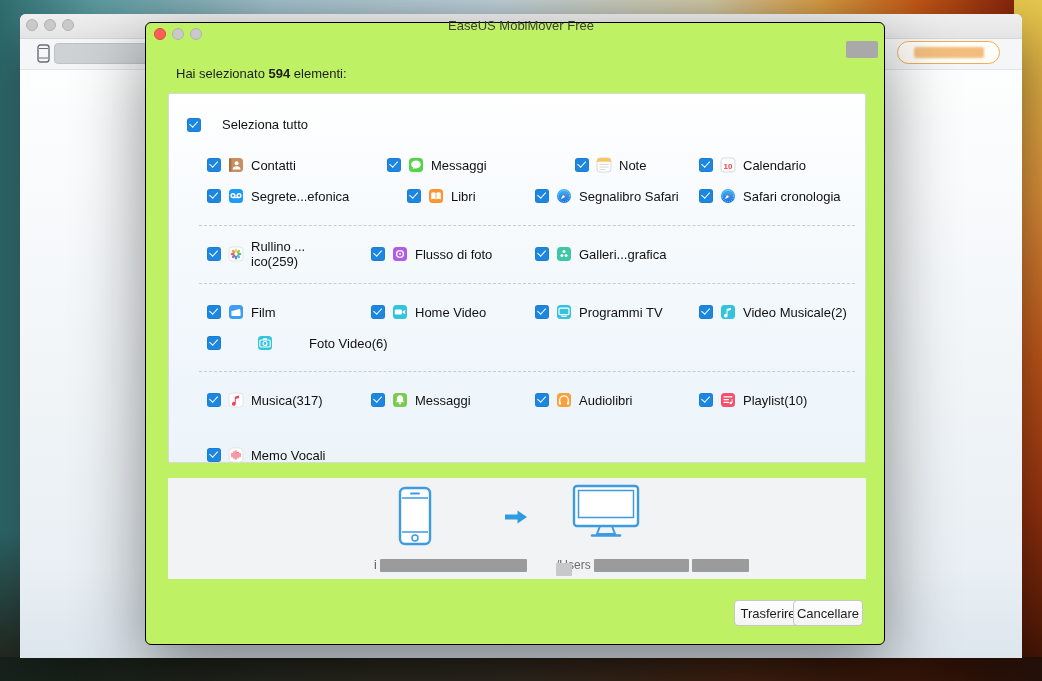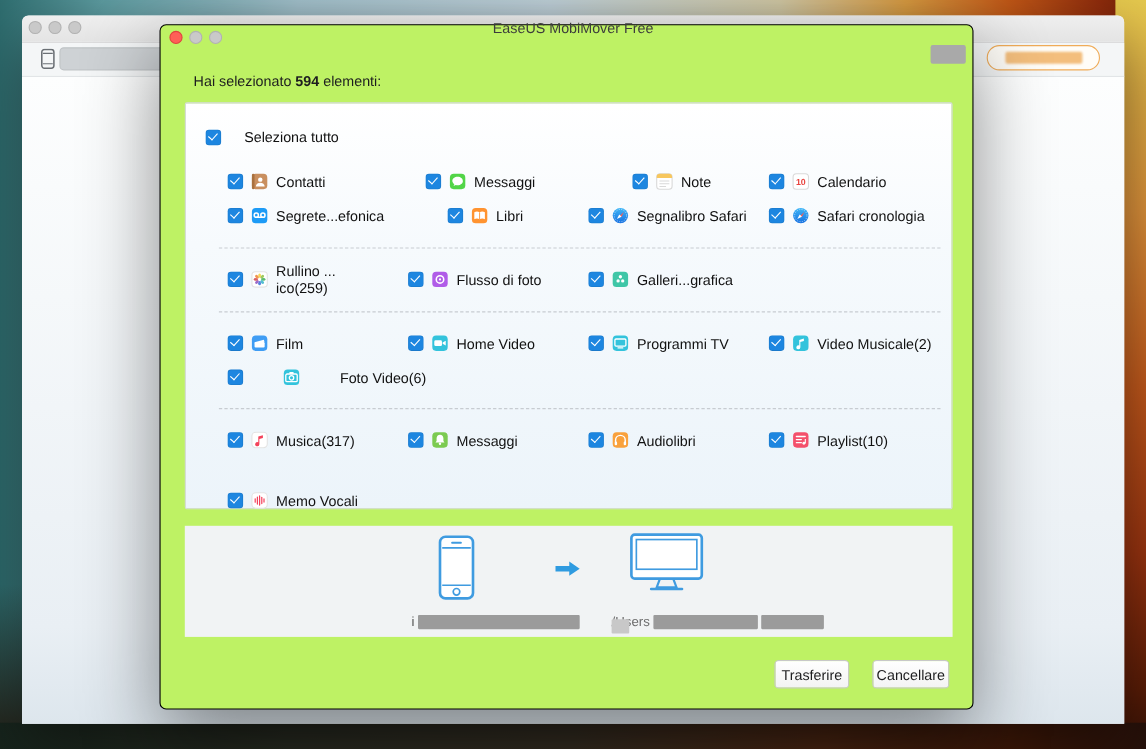--- a/index.html
+++ b/index.html
@@ -68,21 +68,21 @@
     font-size:12px;color:#555;}
   .dst-line{position:absolute;left:388px;top:80px;display:flex;align-items:center;gap:3px;
     font-size:12px;color:#6b6b6b;}
   .redact{height:13px;background:#9b9b9b;border-radius:1px;}
   .redact.light{background:#c8c8c8;}
   
   .btn{position:absolute;top:577px;height:26px;box-sizing:border-box;
     border:1px solid #c8c8c8;border-radius:4px;background:linear-gradient(#ffffff,#f3f3f3);
     font-size:13px;color:#1d1d1f;font-family:"Liberation Sans",sans-serif;
     display:flex;align-items:center;justify-content:center;cursor:default;}
-  .btn-transfer{left:558px;width:68px;}
+  .btn-transfer{left:588px;width:68px;}
   .btn-cancel{left:647px;width:70px;}
 </style>
 </head>
 <body>
 
 <div class="desktop">
   <div class="wall-right"></div>
   <div class="wall-bottom"></div>
 </div>
 

